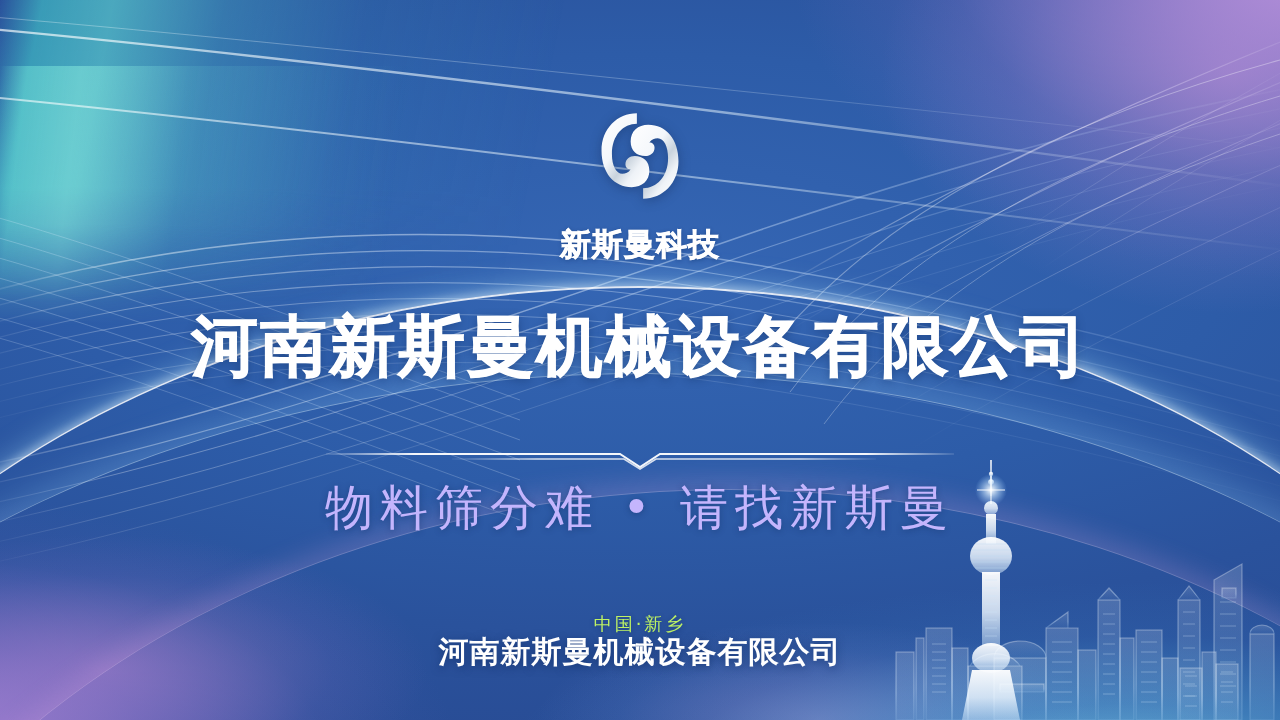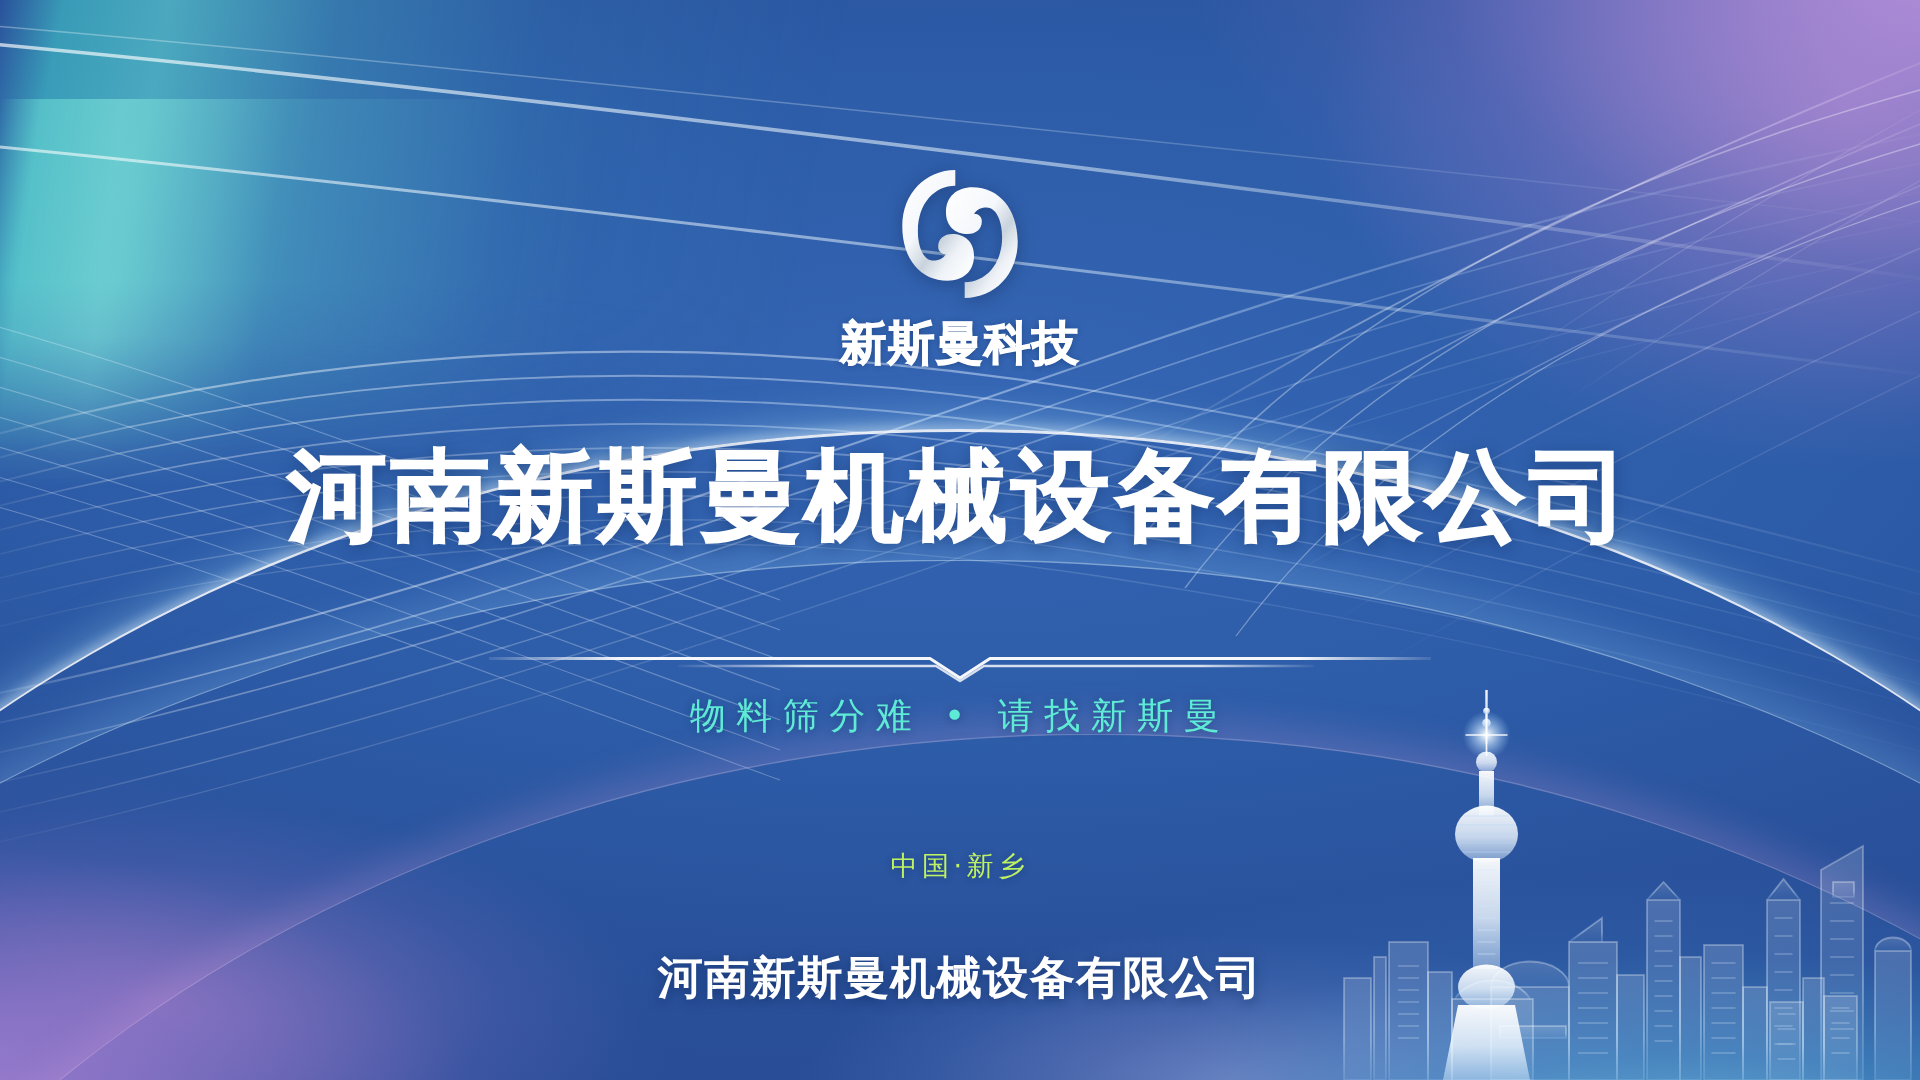--- a/index.html
+++ b/index.html
@@ -127,21 +127,21 @@
     flex-direction: column;
     align-items: center;
   }
   .logo-mark {
     width: 104px;
     height: 104px;
     display: block;
     filter: drop-shadow(0 2px 6px rgba(10,30,70,0.35));
   }
   .logo-word {
-    margin-top: 6px;
+    margin-top: 21px;
     font-family: "DejaVu Sans", "Liberation Sans", sans-serif;
     font-weight: 700;
     font-size: 31px;
     letter-spacing: 1px;
     color: #ffffff;
     line-height: 1;
     text-shadow: 0 1px 4px rgba(12,38,86,0.45);
     -webkit-text-stroke: 0.7px #ffffff;
   }
 
@@ -163,23 +163,23 @@
     position: relative;
     width: 632px;
     height: 22px;
   }
   .divider svg { display: block; width: 632px; height: 22px; }
 
   .tagline {
     margin-top: 6px;
     font-family: "DejaVu Sans", "Liberation Sans", sans-serif;
     font-weight: 400;
-    font-size: 24px;
+    font-size: 48px;
     letter-spacing: 7px;
-    color: #5eead4;
+    color: #c4b5fd;
     text-shadow: 0 1px 6px rgba(12,38,86,0.40);
     white-space: nowrap;
   }
 
   .location {
     margin-top: 72px;
     font-family: "DejaVu Sans", "Liberation Sans", sans-serif;
     font-size: 18px;
     letter-spacing: 3px;
     color: #bef264;

